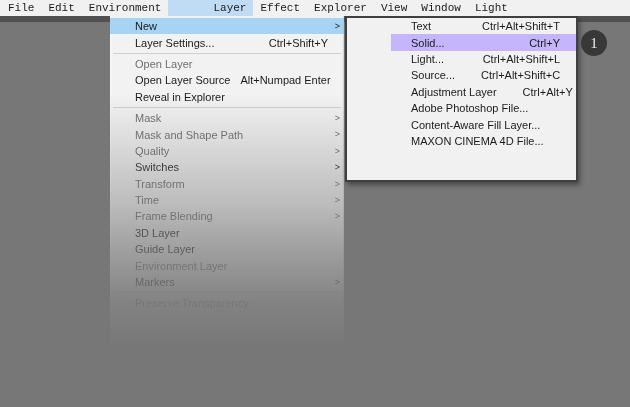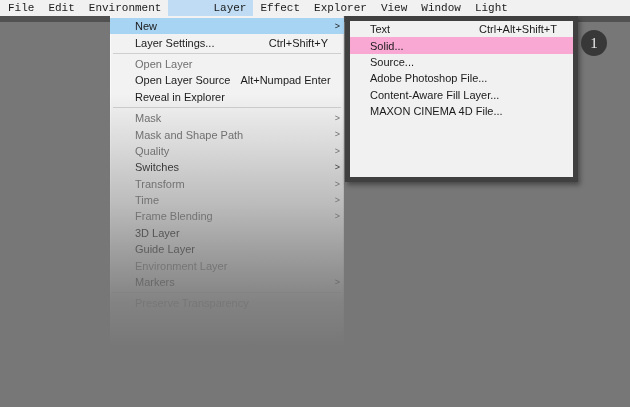--- a/index.html
+++ b/index.html
@@ -43,29 +43,29 @@
   .mi .lbl{flex:0 0 auto;}
   .mi .sc{flex:1 1 auto;text-align:right;padding-left:10px;}
   .mi .arr{flex:0 0 12px;text-align:right;font-size:9px;line-height:16.4px;}
   .mi.disabled{color:#6f6f6f;}
   .mi.hl{background:#a8d4f3;}
   .sep{height:5px;display:flex;align-items:center;padding:0 3px;}
   .sep>div{height:1px;width:100%;background:#cfcfcf;}
   
   .submenu{
     position:absolute;left:345px;top:16px;width:233px;height:166px;
-    background:#f1f1f1;border:5px solid #404040;box-sizing:border-box;
+    background:#f1f1f1;border:2px solid #404040;box-sizing:border-box;
     box-shadow:2px 3px 5px rgba(0,0,0,0.40);
-    padding-top:0;z-index:4;
+    padding-top:0;z-index:4;padding-left:44px;
   }
   .smi{height:16.4px;display:flex;align-items:center;
        padding:0 16px 0 20px;color:#1b1b1b;cursor:default;white-space:nowrap;}
   .smi .lbl{flex:0 0 auto;}
   .smi .sc{flex:1 1 auto;text-align:right;padding-left:10px;margin-left:16px;}
-  .smi.hl{background:#f9a8d4;}
+  .smi.hl{background:#c4b5fd;justify-content:flex-end;}
   
   .badge{
     position:absolute;left:581px;top:30px;width:26px;height:26px;border-radius:50%;
     background:#383838;color:#ececec;
     display:flex;align-items:center;justify-content:center;
     font-family:"Liberation Serif",serif;font-size:15px;z-index:6;
   }
 </style>
 </head>
 <body>
@@ -198,23 +198,33 @@
     </div>
   </div>
 
 <div class="submenu">
     <div class="smi">
       <span class="lbl">Text</span>
       <span class="sc">Ctrl+Alt+Shift+T</span>
     </div>
     <div class="smi hl">
       <span class="lbl">Solid...</span>
+      <span class="sc">Ctrl+Y</span>
+    </div>
+    <div class="smi">
+      <span class="lbl">Light...</span>
+      <span class="sc">Ctrl+Alt+Shift+L</span>
     </div>
     <div class="smi">
       <span class="lbl">Source...</span>
+      <span class="sc">Ctrl+Alt+Shift+C</span>
+    </div>
+    <div class="smi">
+      <span class="lbl">Adjustment Layer</span>
+      <span class="sc">Ctrl+Alt+Y</span>
     </div>
     <div class="smi">
       <span class="lbl">Adobe Photoshop File...</span>
       <span class="sc"></span>
     </div>
     <div class="smi">
       <span class="lbl">Content-Aware Fill Layer...</span>
       <span class="sc"></span>
     </div>
     <div class="smi">

